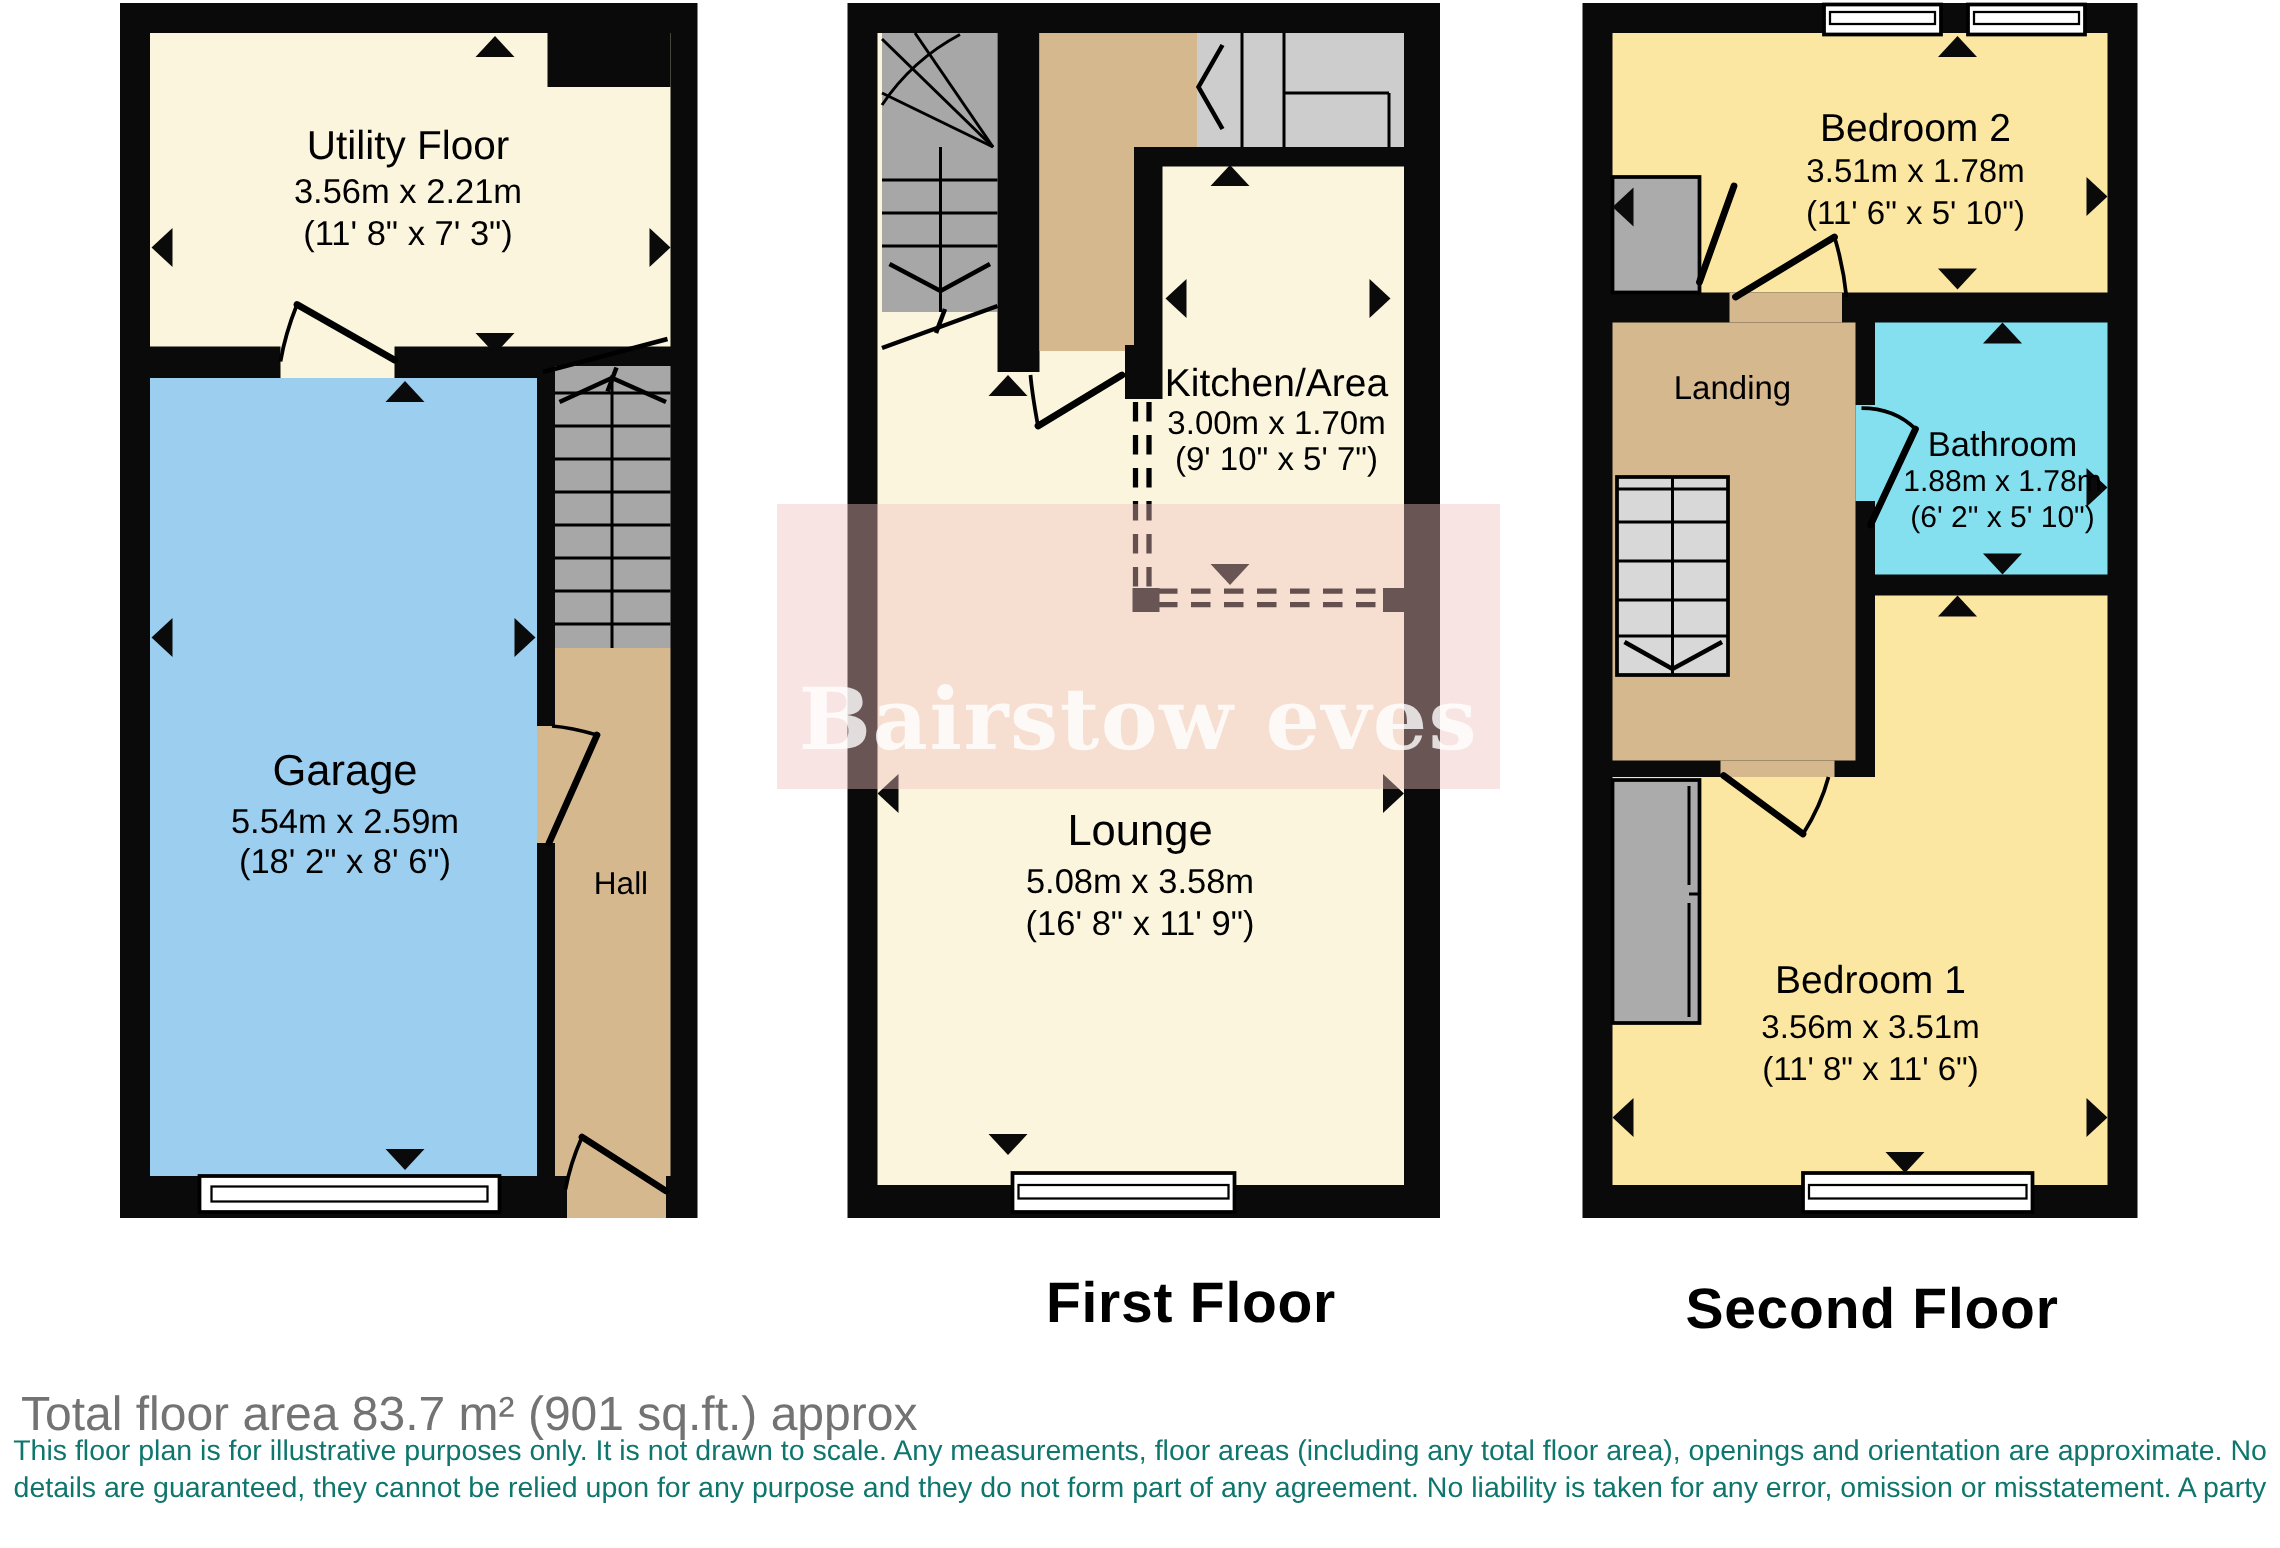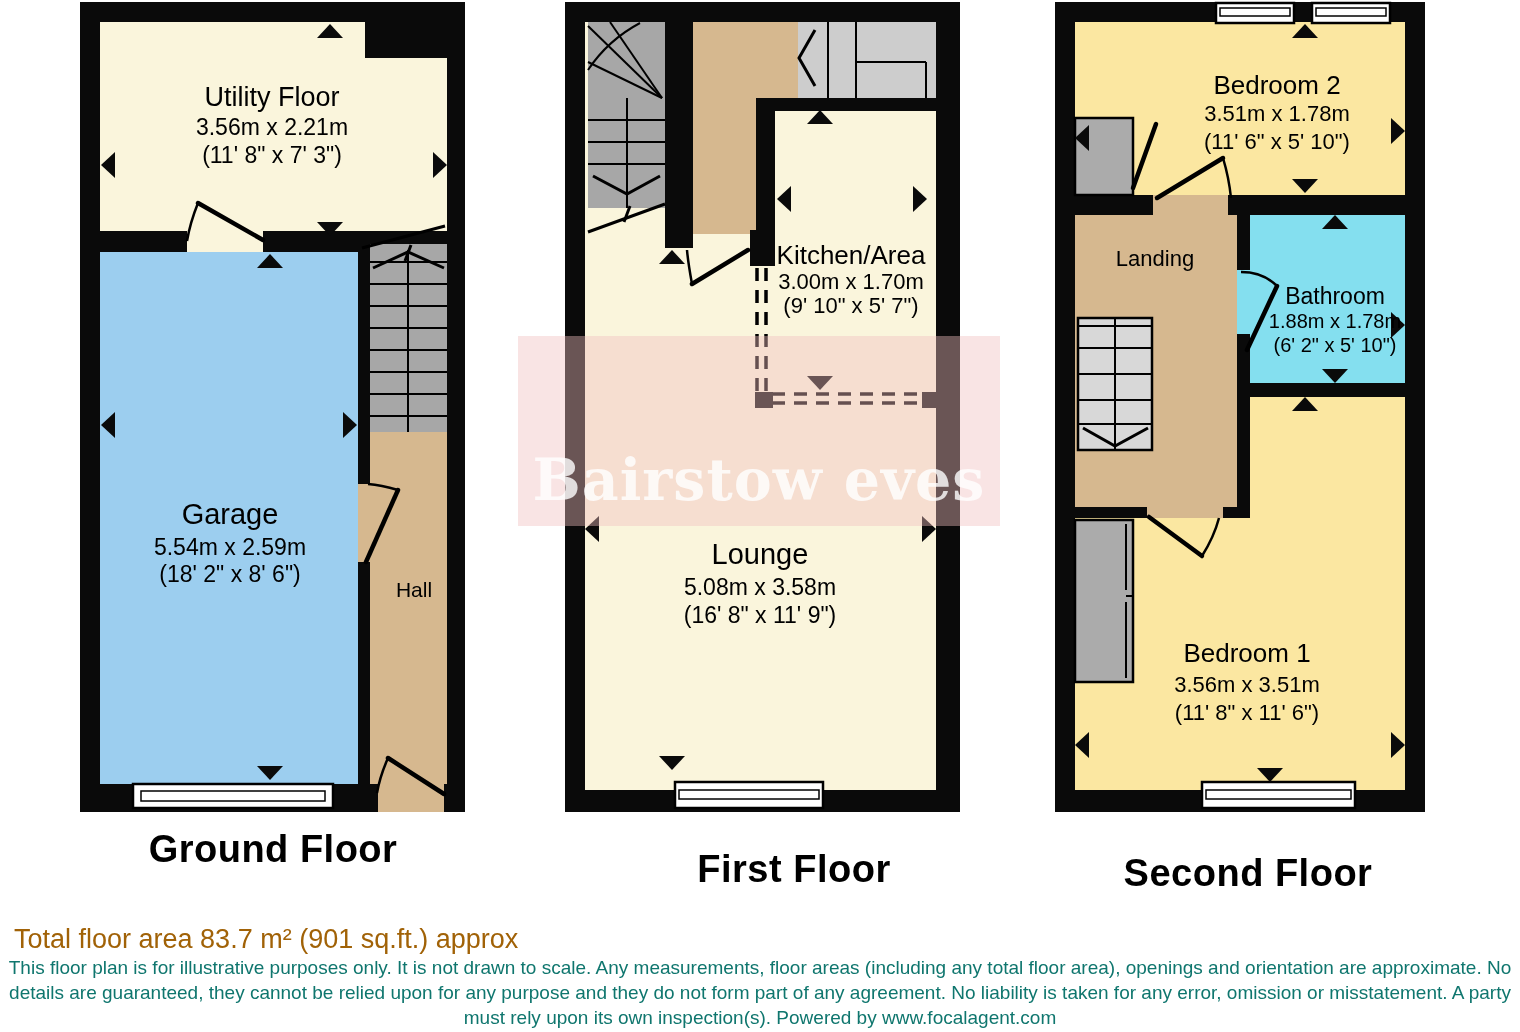--- a/index.html
+++ b/index.html
@@ -27,21 +27,21 @@
   .winIn{fill:none;stroke:#000;stroke-width:1.5;}
   .tri{fill:var(--wall);}
   .txt{position:absolute;z-index:3;color:#000;white-space:nowrap;transform:translateX(-50%);text-align:center;}
   .floor-label{position:absolute;z-index:3;color:#000;white-space:nowrap;transform:translateX(-50%);
     font-weight:bold;font-size:38px;letter-spacing:0.5px;}
   #watermark-band{position:absolute;z-index:2;left:518px;top:336px;width:482px;height:190px;
     background:var(--watermark-pink);}
   #watermark-text{position:absolute;z-index:2;left:759px;top:446px;transform:translateX(-50%);
     font-family:"DejaVu Serif", serif;font-weight:bold;font-size:57px;letter-spacing:1px;
     color:var(--watermark-text);white-space:nowrap;}
-  #footer-total{position:absolute;z-index:3;left:14px;top:924px;font-size:27px;color:#a16207;white-space:nowrap;}
+  #footer-total{position:absolute;z-index:3;left:14px;top:924px;font-size:32px;color:#737373;white-space:nowrap;}
   .disc{position:absolute;z-index:3;left:760px;transform:translateX(-50%);font-size:19px;color:#0f766e;white-space:nowrap;}
 </style>
 </head>
 <body>
 
 <div id="canvas">
 
   <svg id="plan-svg" width="1520" height="1032" viewBox="0 0 1520 1032">
 
     <g>
@@ -273,22 +273,20 @@
   <div class="txt" style="left:1155px;top:246px;font-size:22px;">Landing</div>
 
   <div class="txt" style="left:1335px;top:283px;font-size:23px;">Bathroom</div>
   <div class="txt" style="left:1335px;top:310px;font-size:20px;">1.88m x 1.78m</div>
   <div class="txt" style="left:1335px;top:334px;font-size:20px;">(6' 2" x 5' 10")</div>
 
   <div class="txt" style="left:1247px;top:638px;font-size:26px;">Bedroom 1</div>
   <div class="txt" style="left:1247px;top:672px;font-size:22px;">3.56m x 3.51m</div>
   <div class="txt" style="left:1247px;top:700px;font-size:22px;">(11' 8" x 11' 6")</div>
 
-  <div class="floor-label" style="left:273px;top:828px;">Ground Floor</div>
   <div class="floor-label" style="left:762px;top:848px;margin-left:32px;">First Floor</div>
   <div class="floor-label" style="left:1248px;top:828px;margin-top:24px;">Second Floor</div>
 
   <div id="footer-total">Total floor area 83.7 m² (901 sq.ft.) approx</div>
   <div class="disc" style="top:957px;">This floor plan is for illustrative purposes only. It is not drawn to scale. Any measurements, floor areas (including any total floor area), openings and orientation are approximate. No</div>
   <div class="disc" style="top:982px;">details are guaranteed, they cannot be relied upon for any purpose and they do not form part of any agreement. No liability is taken for any error, omission or misstatement. A party</div>
-  <div class="disc" style="top:1007px;">must rely upon its own inspection(s). Powered by www.focalagent.com</div>
 
 </div>
 
 </body></html>

